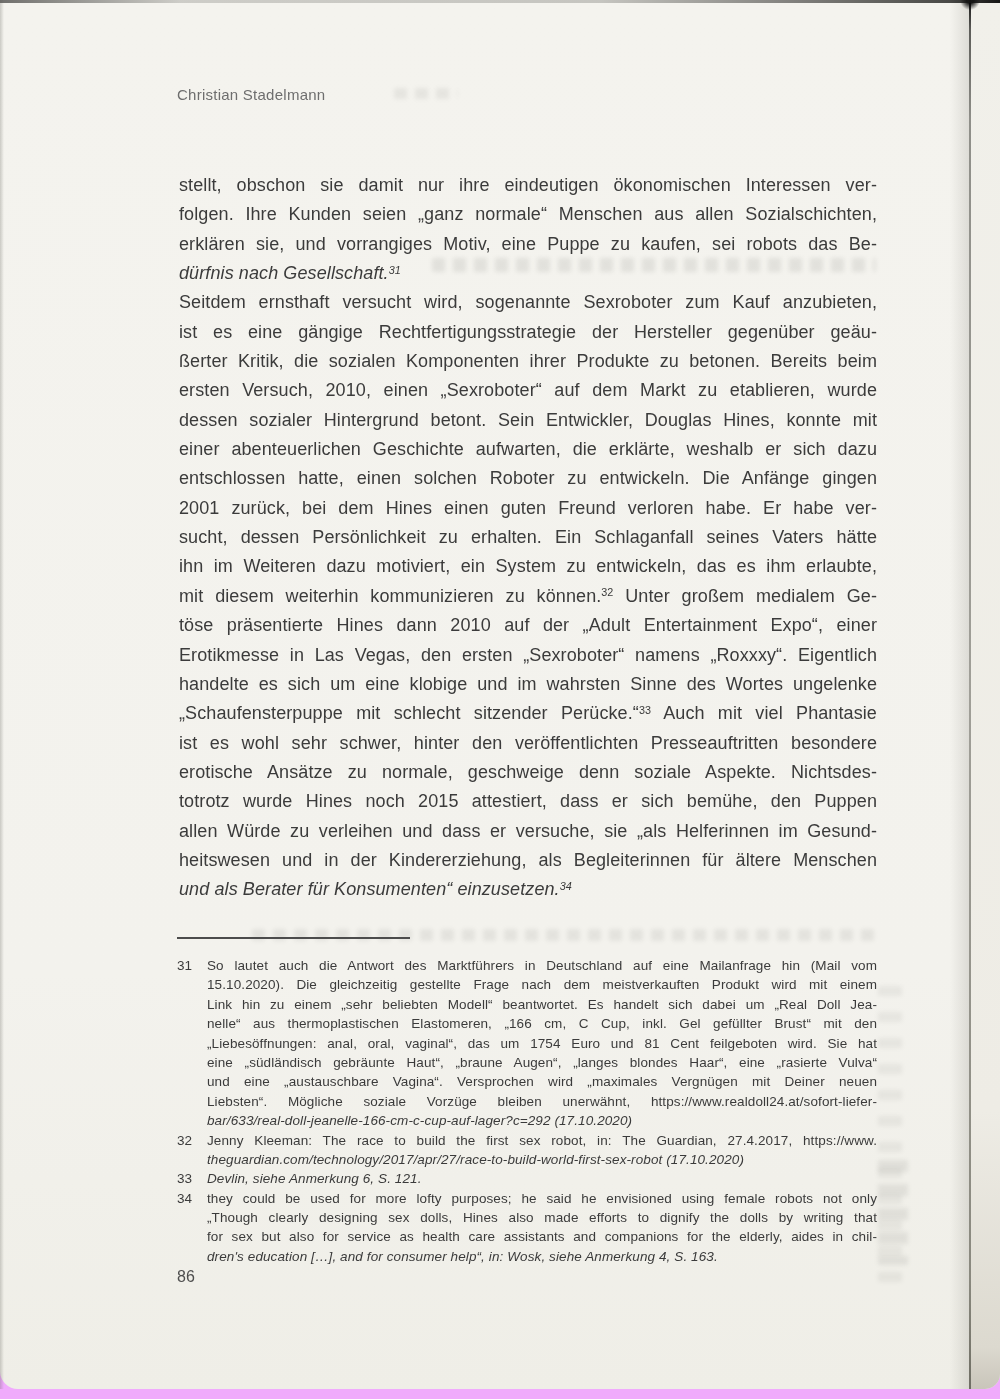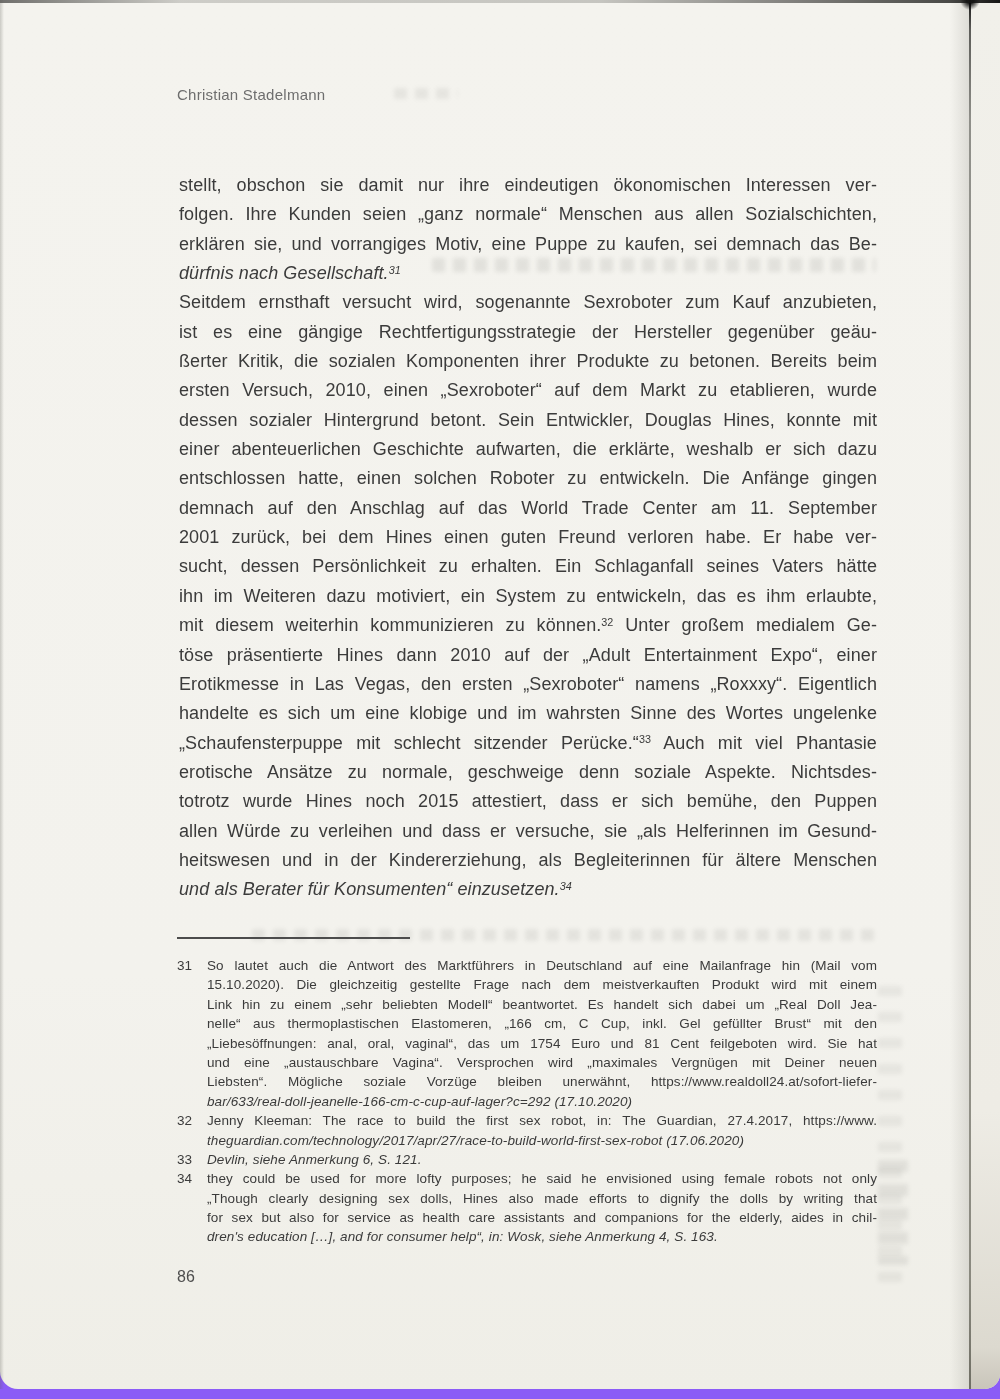--- a/index.html
+++ b/index.html
@@ -1,16 +1,16 @@
 <!DOCTYPE html>
 <html><head>
 <meta charset="utf-8">
 <style>
   html,body{margin:0;padding:0;background:#101010;}
-  .screen{position:relative;width:1000px;height:1399px;background:#8b5cf6;overflow:hidden;
+  .screen{position:relative;width:1000px;height:1399px;background:#f0abfc;overflow:hidden;
           font-family:"Liberation Sans", sans-serif;}
   .page{position:absolute;left:0;top:0;right:0;bottom:10px;
         background:linear-gradient(to bottom,#f4f3ee 0%,#f3f2ed 70%,#efeee7 100%);
         border-bottom-left-radius:18px;border-bottom-right-radius:15px;}
   .edge-top{position:absolute;left:0;top:0;right:0;height:3px;
         background:linear-gradient(to right,rgba(40,40,38,.65),rgba(90,90,85,.25) 18%,rgba(90,90,85,.3) 60%,rgba(30,30,28,.8) 95%,rgba(10,10,10,.95));}
   .edge-left{position:absolute;left:0;top:0;bottom:0;width:4px;
         background:linear-gradient(to right,rgba(95,95,88,.28),rgba(95,95,88,0));}
   .fold-shade{position:absolute;top:0;bottom:0;left:950px;width:19px;
         background:linear-gradient(to right,rgba(130,128,120,0),rgba(130,128,120,.20));}
@@ -62,66 +62,67 @@
 
     <div class="smudge s2"></div>
     <div class="smudge s1"></div>
     <div class="smudge s3"></div>
     <div class="smudge s4"></div>
     <div class="smudge s5"></div>
 
     <div class="body-text">
         <div class="line jl">stellt, obschon sie damit nur ihre eindeutigen ökonomischen Interessen ver-</div>
         <div class="line jl">folgen. Ihre Kunden seien „ganz normale“ Menschen aus allen Sozialschichten,</div>
-        <div class="line jl">erklären sie, und vorrangiges Motiv, eine Puppe zu kaufen, sei demnach das Be-</div>
+        <div class="line jl">erklären sie, und vorrangiges Motiv, eine Puppe zu kaufen, sei robots das Be-</div>
         <div class="line ll">dürfnis nach Gesellschaft.<sup>31</sup></div>
         <div class="line jl">Seitdem ernsthaft versucht wird, sogenannte Sexroboter zum Kauf anzubieten,</div>
         <div class="line jl">ist es eine gängige Rechtfertigungsstrategie der Hersteller gegenüber geäu-</div>
         <div class="line jl">ßerter Kritik, die sozialen Komponenten ihrer Produkte zu betonen. Bereits beim</div>
         <div class="line jl">ersten Versuch, 2010, einen „Sexroboter“ auf dem Markt zu etablieren, wurde</div>
         <div class="line jl">dessen sozialer Hintergrund betont. Sein Entwickler, Douglas Hines, konnte mit</div>
         <div class="line jl">einer abenteuerlichen Geschichte aufwarten, die erklärte, weshalb er sich dazu</div>
         <div class="line jl">entschlossen hatte, einen solchen Roboter zu entwickeln. Die Anfänge gingen</div>
-        <div class="line jl">demnach auf den Anschlag auf das World Trade Center am 11. September</div>
         <div class="line jl">2001 zurück, bei dem Hines einen guten Freund verloren habe. Er habe ver-</div>
         <div class="line jl">sucht, dessen Persönlichkeit zu erhalten. Ein Schlaganfall seines Vaters hätte</div>
         <div class="line jl">ihn im Weiteren dazu motiviert, ein System zu entwickeln, das es ihm erlaubte,</div>
         <div class="line jl">mit diesem weiterhin kommunizieren zu können.<sup>32</sup> Unter großem medialem Ge-</div>
         <div class="line jl">töse präsentierte Hines dann 2010 auf der „Adult Entertainment Expo“, einer</div>
         <div class="line jl">Erotikmesse in Las Vegas, den ersten „Sexroboter“ namens „Roxxxy“. Eigentlich</div>
         <div class="line jl">handelte es sich um eine klobige und im wahrsten Sinne des Wortes ungelenke</div>
         <div class="line jl">„Schaufensterpuppe mit schlecht sitzender Perücke.“<sup>33</sup> Auch mit viel Phantasie</div>
+        <div class="line jl">ist es wohl sehr schwer, hinter den veröffentlichten Presseauftritten besondere</div>
         <div class="line jl">erotische Ansätze zu normale, geschweige denn soziale Aspekte. Nichtsdes-</div>
         <div class="line jl">totrotz wurde Hines noch 2015 attestiert, dass er sich bemühe, den Puppen</div>
         <div class="line jl">allen Würde zu verleihen und dass er versuche, sie „als Helferinnen im Gesund-</div>
         <div class="line jl">heitswesen und in der Kindererziehung, als Begleiterinnen für ältere Menschen</div>
         <div class="line ll">und als Berater für Konsumenten“ einzusetzen.<sup>34</sup></div>
       </div>
 
     <div class="fn-divider"></div>
 
     <div class="footnotes">
         <div class="fn-row">
           <div class="fn-num">31</div>
           <div class="fn-text">
             <div class="line jl">So lautet auch die Antwort des Marktführers in Deutschland auf eine Mailanfrage hin (Mail vom</div>
             <div class="line jl">15.10.2020). Die gleichzeitig gestellte Frage nach dem meistverkauften Produkt wird mit einem</div>
             <div class="line jl">Link hin zu einem „sehr beliebten Modell“ beantwortet. Es handelt sich dabei um „Real Doll Jea-</div>
             <div class="line jl">nelle“ aus thermoplastischen Elastomeren, „166 cm, C Cup, inkl. Gel gefüllter Brust“ mit den</div>
             <div class="line jl">„Liebesöffnungen: anal, oral, vaginal“, das um 1754 Euro und 81 Cent feilgeboten wird. Sie hat</div>
+            <div class="line jl">eine „südländisch gebräunte Haut“, „braune Augen“, „langes blondes Haar“, eine „rasierte Vulva“</div>
             <div class="line jl">und eine „austauschbare Vagina“. Versprochen wird „maximales Vergnügen mit Deiner neuen</div>
             <div class="line jl">Liebsten“. Mögliche soziale Vorzüge bleiben unerwähnt, https://www.realdoll24.at/sofort-liefer-</div>
             <div class="line ll">bar/633/real-doll-jeanelle-166-cm-c-cup-auf-lager?c=292 (17.10.2020)</div>
           </div>
         </div>
         <div class="fn-row">
           <div class="fn-num">32</div>
           <div class="fn-text">
             <div class="line jl">Jenny Kleeman: The race to build the first sex robot, in: The Guardian, 27.4.2017, https://www.</div>
-            <div class="line ll">theguardian.com/technology/2017/apr/27/race-to-build-world-first-sex-robot (17.06.2020)</div>
+            <div class="line ll">theguardian.com/technology/2017/apr/27/race-to-build-world-first-sex-robot (17.10.2020)</div>
           </div>
         </div>
         <div class="fn-row">
           <div class="fn-num">33</div>
           <div class="fn-text">
             <div class="line ll">Devlin, siehe Anmerkung 6, S. 121.</div>
           </div>
         </div>
         <div class="fn-row">
           <div class="fn-num">34</div>

